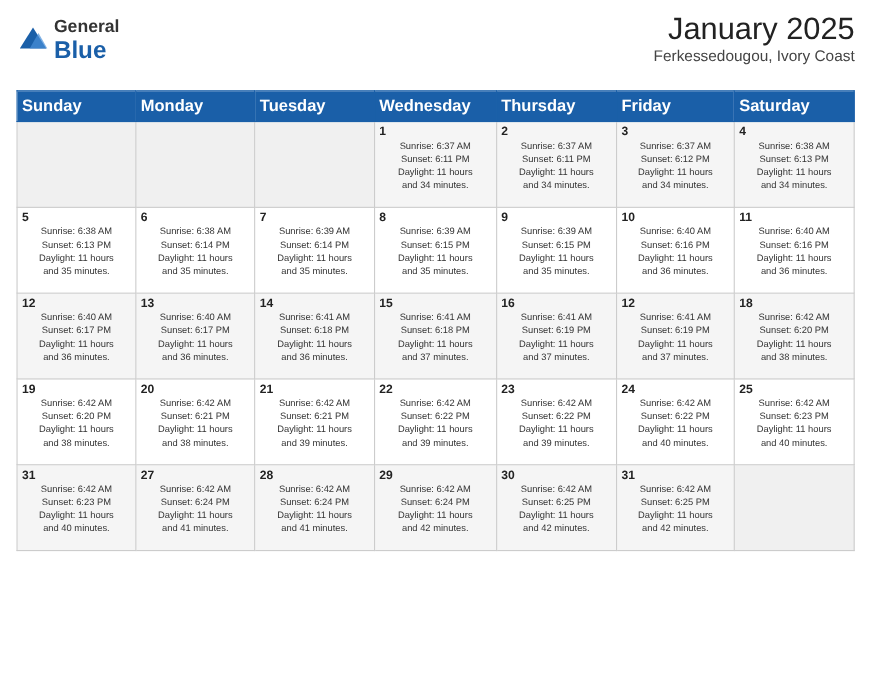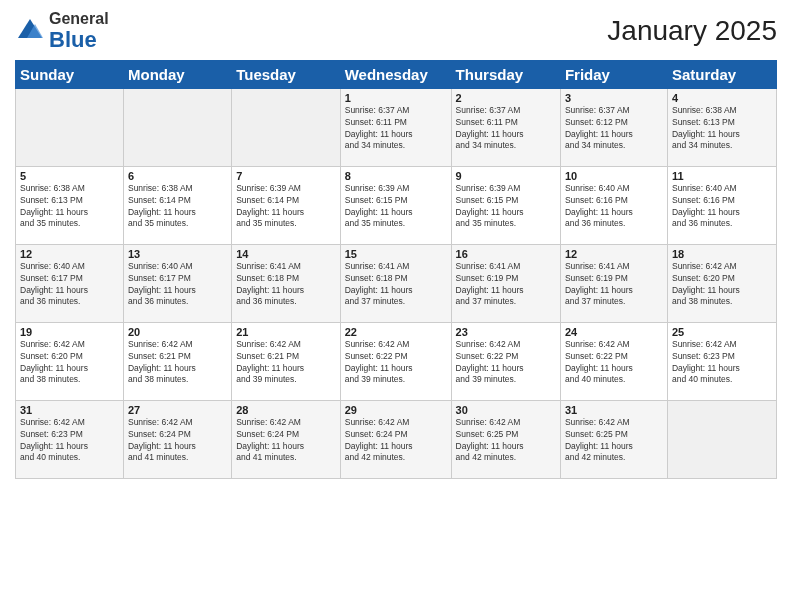--- a/index.html
+++ b/index.html
@@ -12,22 +12,22 @@
     }
     .page {
       width: 792px;
       height: 612px;
       background: #fff;
       padding: 10px 15px;
     }
     .header {
       display: flex;
       justify-content: space-between;
-      align-items: center;
-      margin-bottom: 8px;
+      align-items: flex-end;
+      margin-bottom: 24px;
     }
     .logo {
       display: flex;
       align-items: center;
       gap: 4px;
     }
     .logo-text {
       display: flex;
       flex-direction: column;
       line-height: 1.1;
@@ -92,20 +92,21 @@
       font-size: 11px;
       font-weight: bold;
       color: #222;
       display: block;
       margin-bottom: 1px;
     }
     .day-info {
       font-size: 8.5px;
       color: #333;
       line-height: 1.4;
+      text-align: center;
     }
     .empty-cell {
       background: #f0f0f0 !important;
     }
   </style>
 </head>
 <body>
 
 <div class="page">
   <div class="header">
@@ -114,20 +115,21 @@
         <polygon points="15,3 27,22 3,22" fill="#1a5fa8"></polygon>
         <polygon points="20,8 28,22 12,22" fill="#4a90d9" opacity="0.7"></polygon>
       </svg>
       <div class="logo-text">
         <span class="logo-general">General</span>
         <span class="logo-blue">Blue</span>
       </div>
     </div>
     <div class="title-block">
       <div class="title-month">January 2025</div>
+      <div class="title-location">Ferkessedougou, Ivory Coast</div>
     </div>
   </div>
 
   <table class="calendar">
     <thead>
       <tr>
       <th>Sunday</th>
           <th>Monday</th>
           <th>Tuesday</th>
           <th>Wednesday</th>

